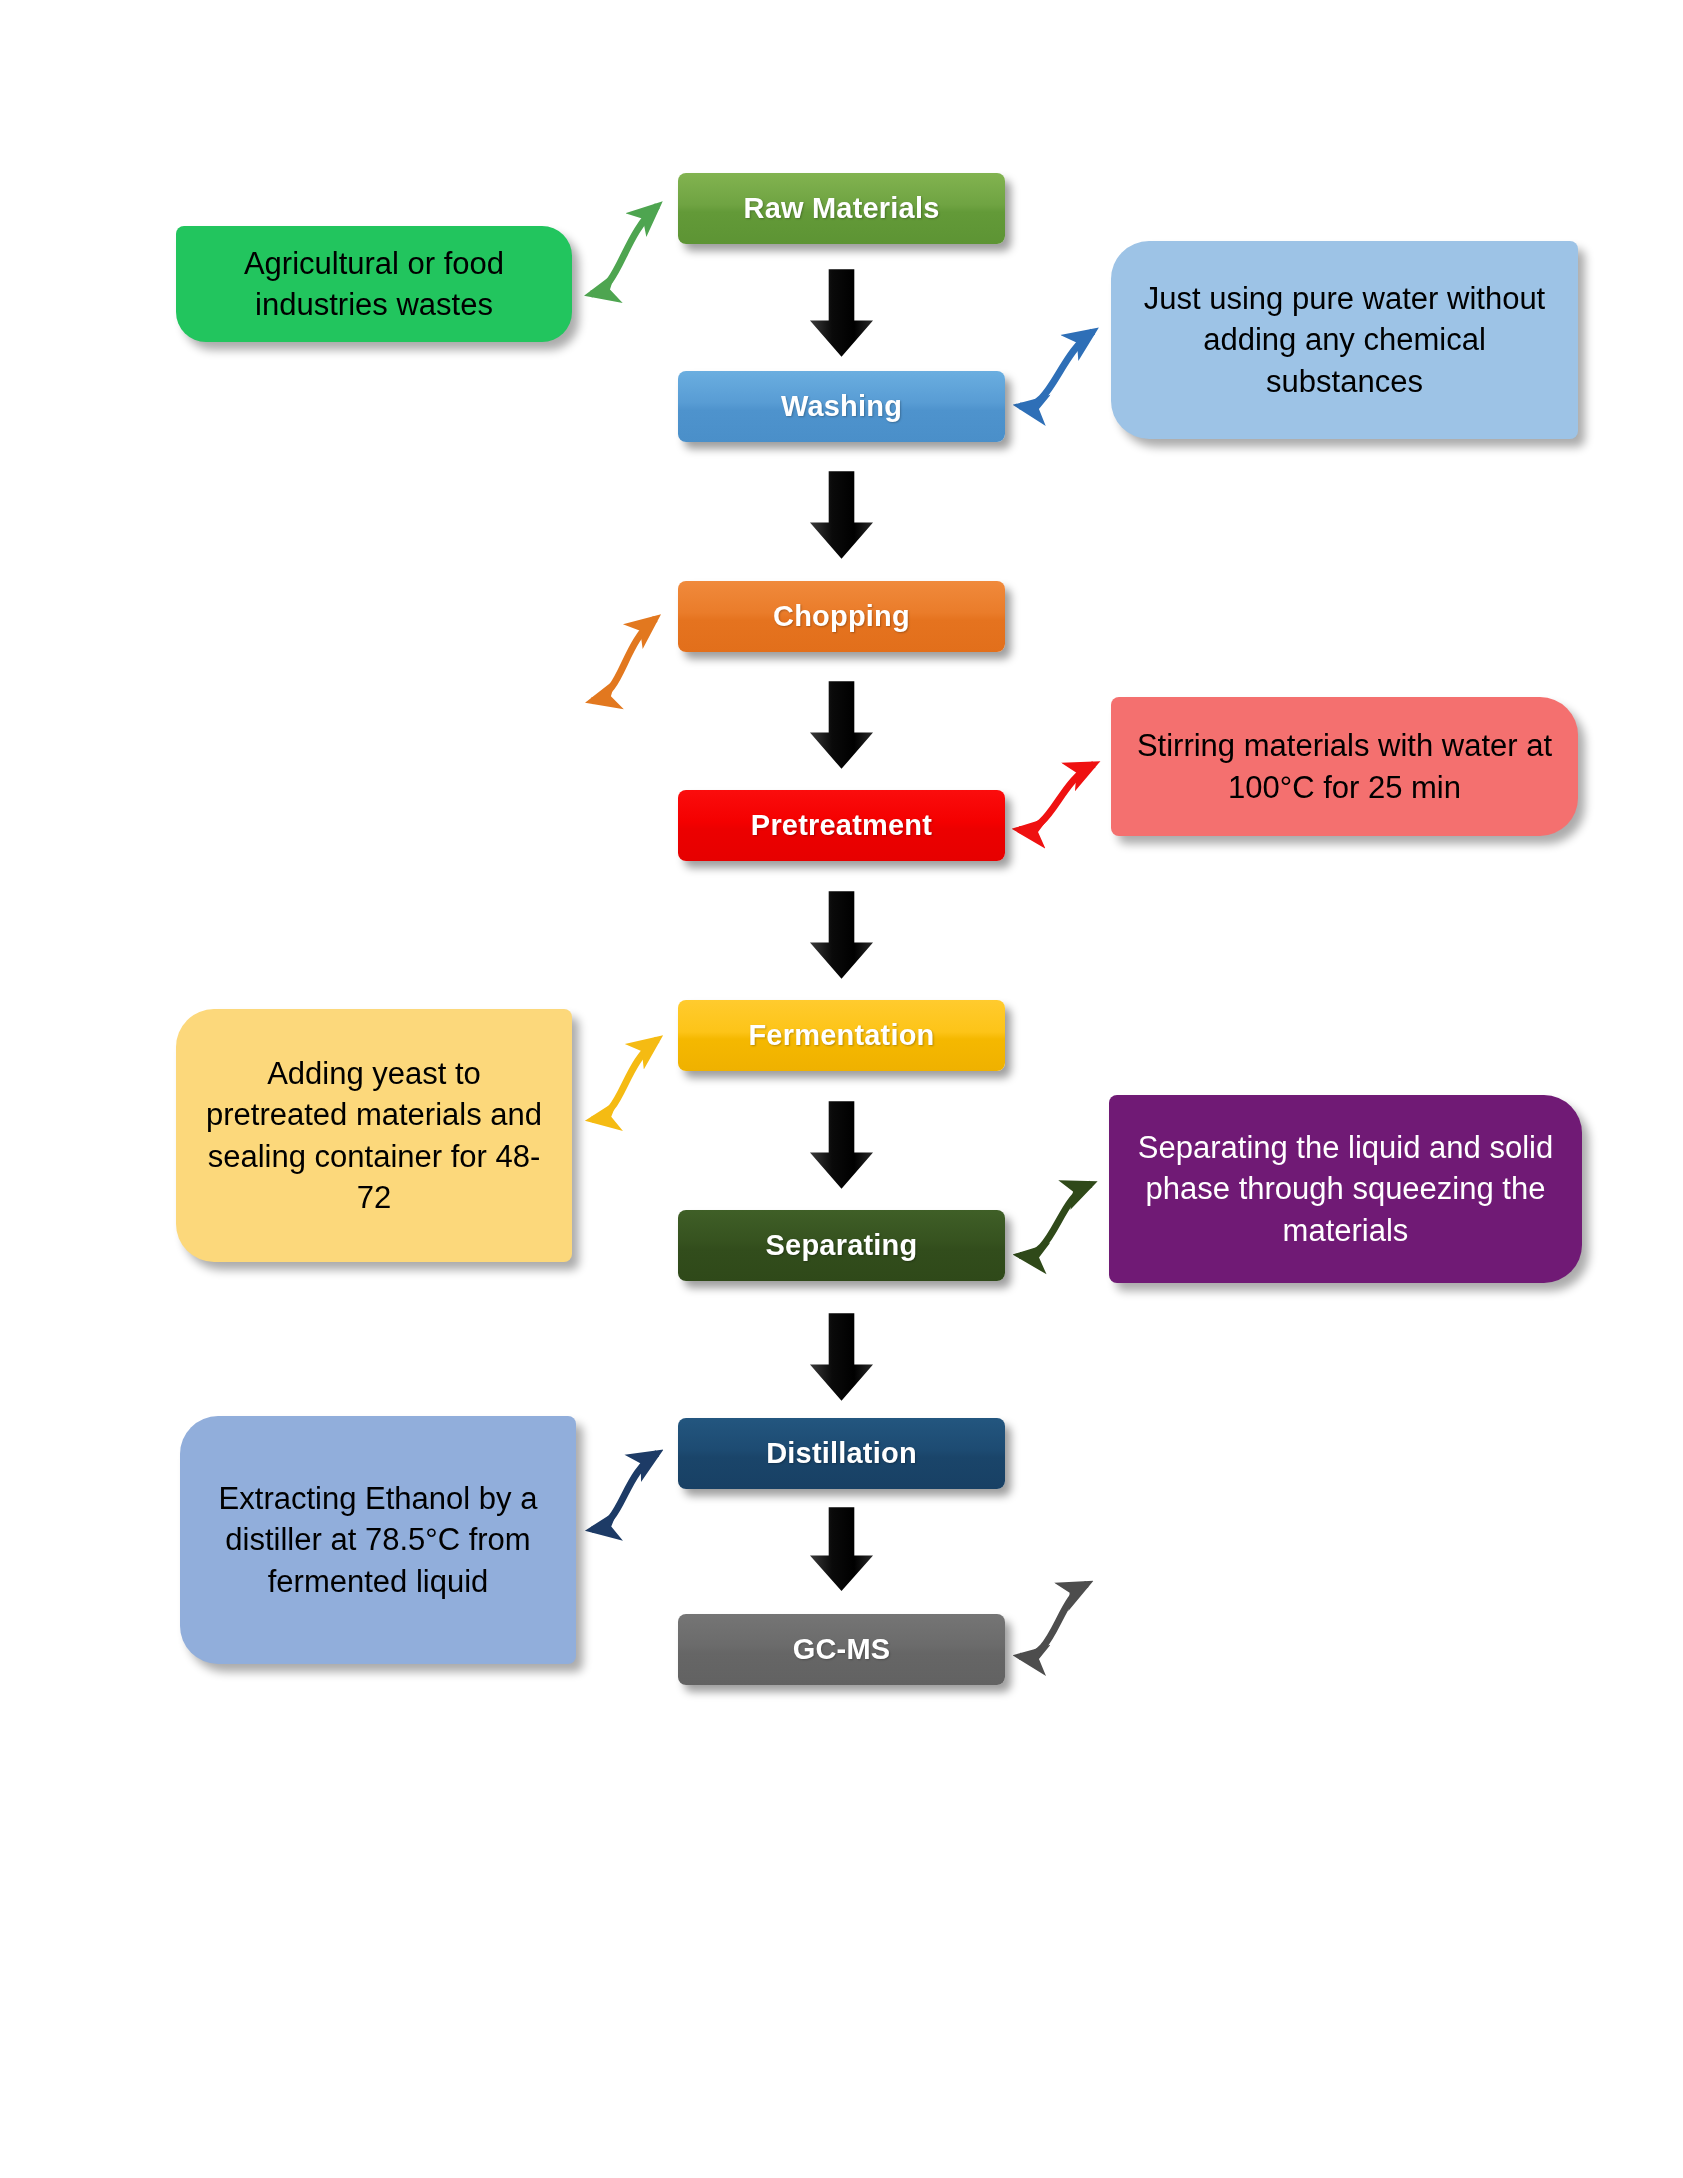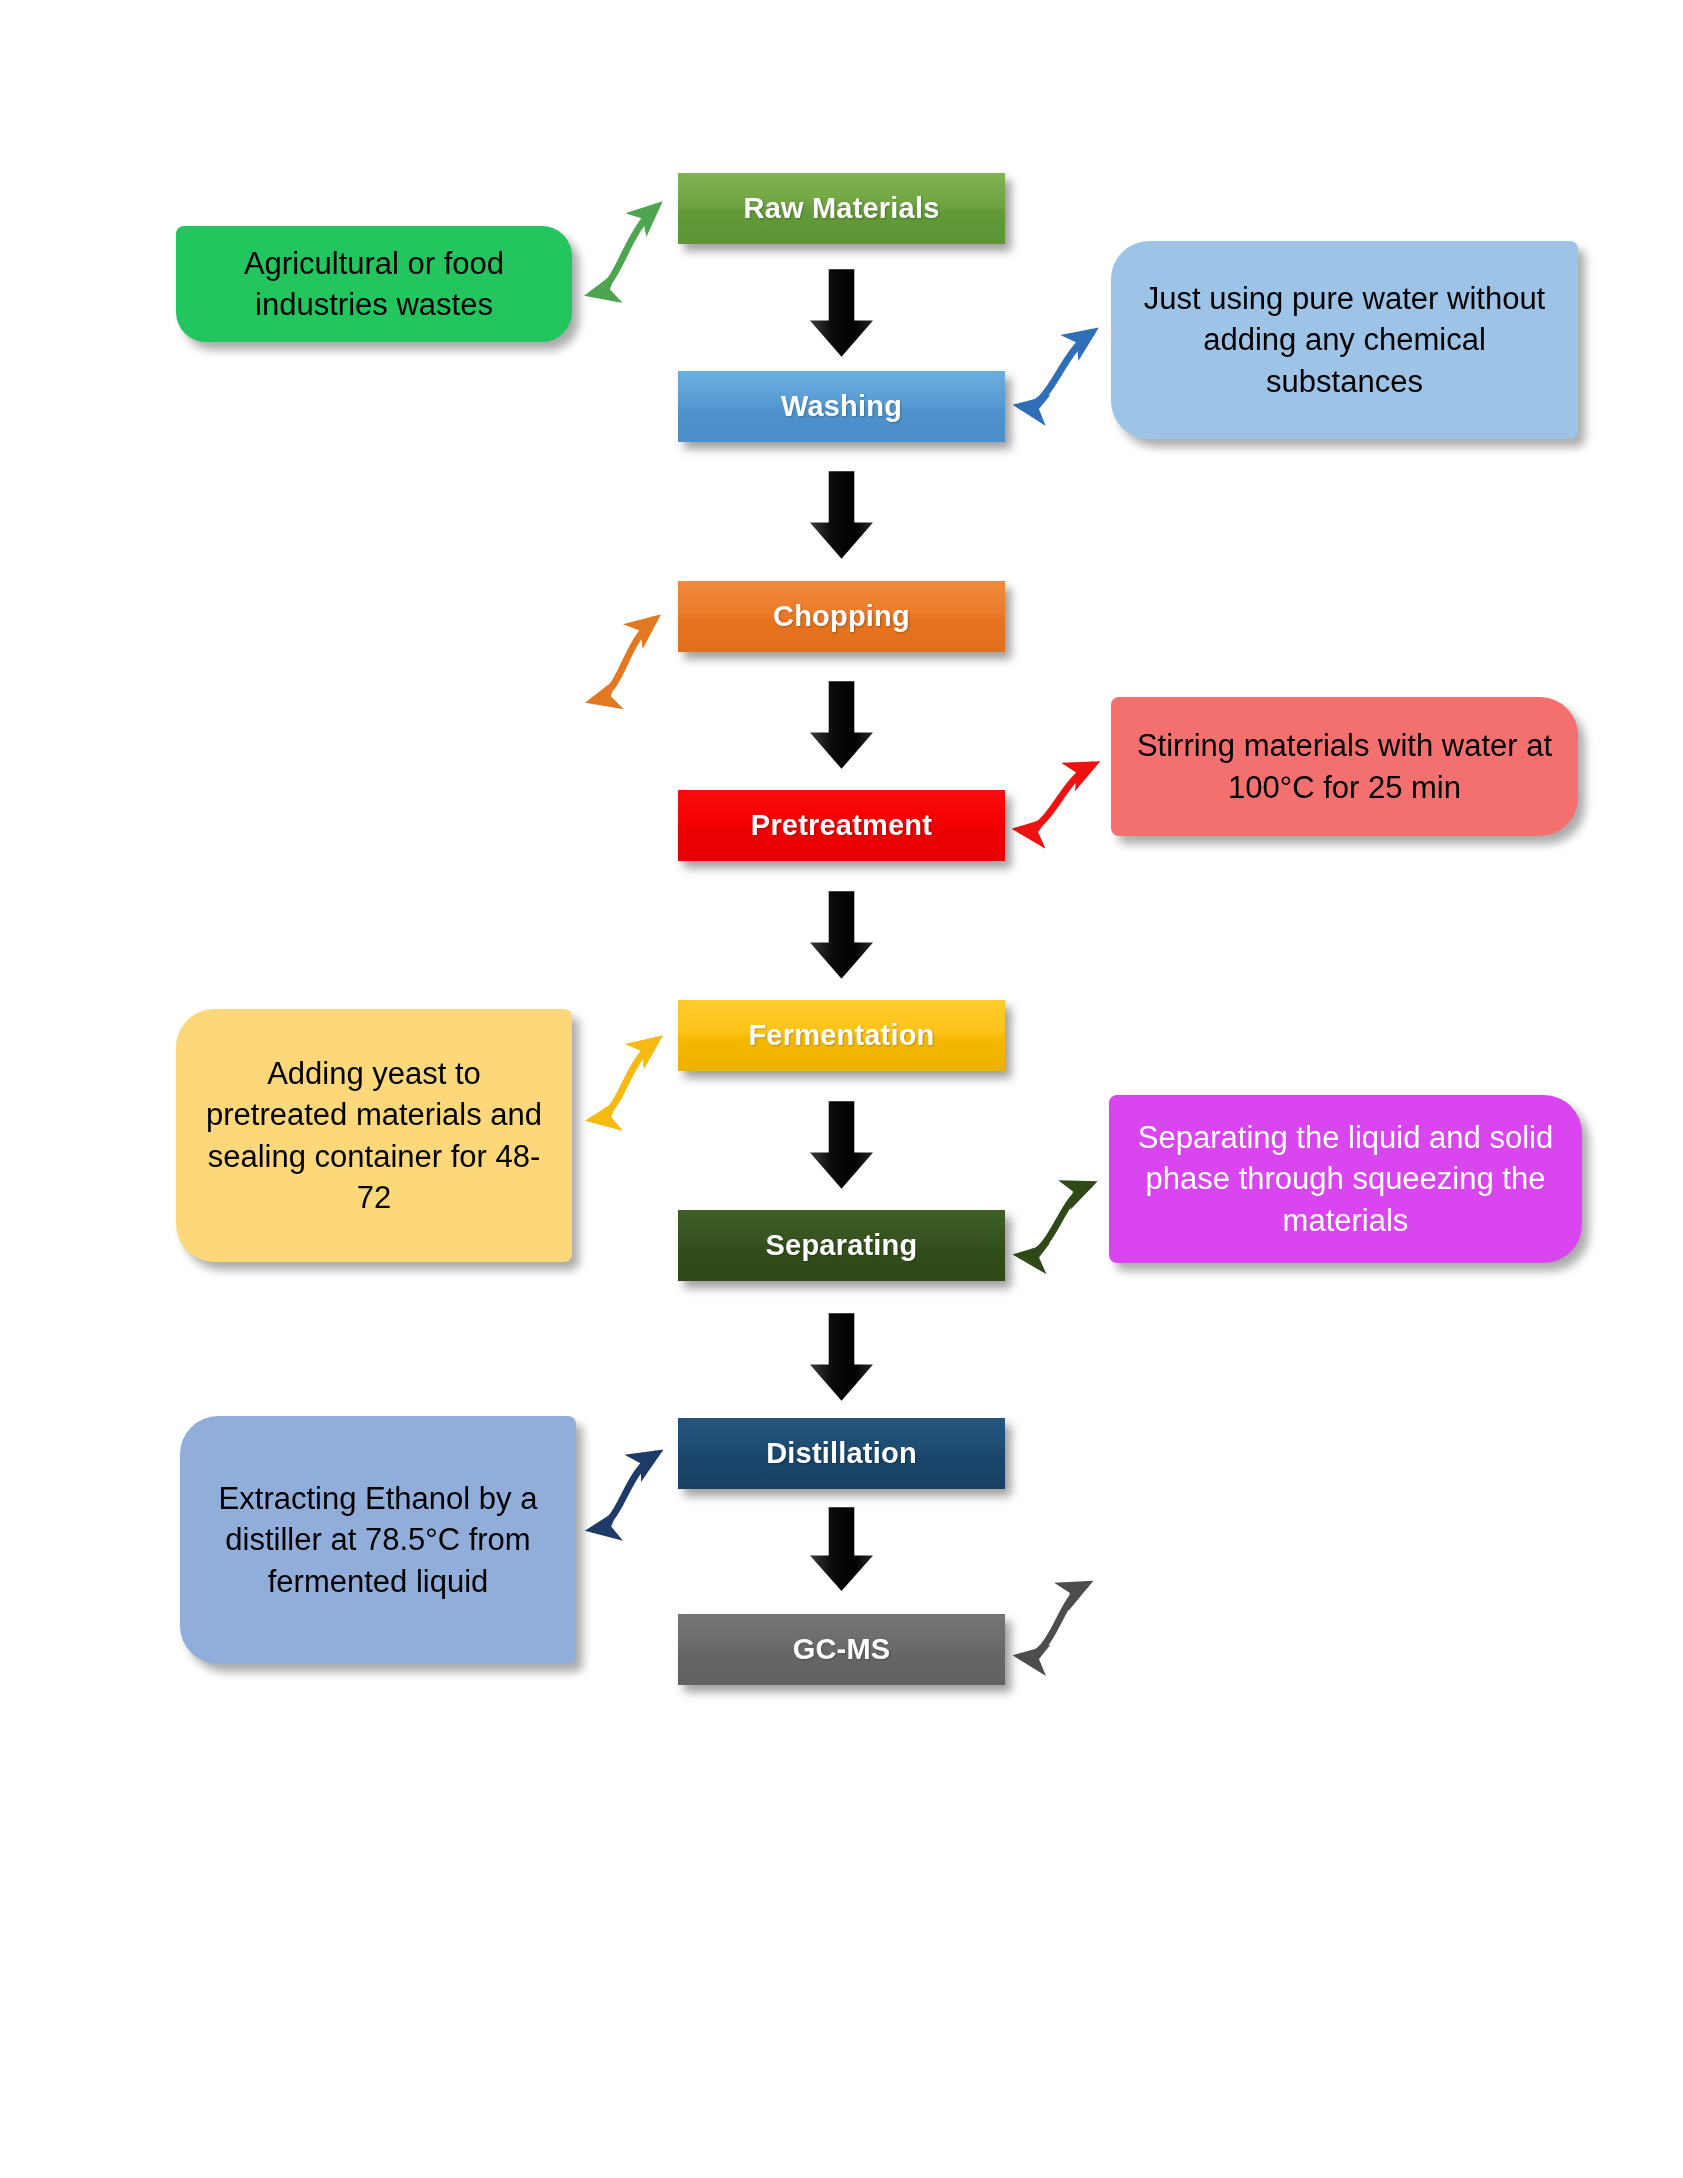--- a/index.html
+++ b/index.html
@@ -21,21 +21,21 @@
     height: 2178px;
     background: #ffffff;
   }
 
   
   .proc {
     position: absolute;
     left: 678px;
     width: 327px;
     height: 71px;
-    border-radius: 0;
+    border-radius: 8px;
     display: flex;
     align-items: center;
     justify-content: center;
     color: #ffffff;
     font-weight: bold;
     font-size: 29px;
     letter-spacing: 0.2px;
     box-shadow: 6px 7px 9px rgba(0,0,0,0.38);
     text-shadow: 1px 1px 2px rgba(0,0,0,0.25);
     box-sizing: border-box;
@@ -62,21 +62,21 @@
     color: #000000;
     box-shadow: 7px 8px 10px rgba(0,0,0,0.33);
     box-sizing: border-box;
     padding: 10px 22px;
   }
   .note-green   { left: 176px;  top: 226px;  width: 396px; height: 116px; background:#22c55e; border-radius: 8px 30px 30px 30px;}
   .note-blue    { left: 1111px; top: 216px;  width: 467px; height: 198px; background:#9dc3e6; border-radius: 38px 8px 8px 38px; margin-top: 25px;}
   .note-orange  { left: 180px;  top: 600px;  width: 396px; height: 236px; background:#f5ab4e; border-radius: 38px 8px 8px 38px;}
   .note-red     { left: 1111px; top: 697px;  width: 467px; height: 139px; background:#f4706f; border-radius: 8px 38px 38px 8px;}
   .note-yellow  { left: 176px;  top: 1009px; width: 396px; height: 253px; background:#fcd87b; border-radius: 38px 8px 8px 38px;}
-  .note-grn2    { left: 1109px; top: 1095px; width: 473px; height: 168px; background:#d946ef; border-radius: 8px 38px 38px 8px; color:#ffffff;}
+  .note-grn2    { left: 1109px; top: 1095px; width: 473px; height: 188px; background:#701a75; border-radius: 8px 38px 38px 8px; color:#ffffff;}
   .note-peri    { left: 180px;  top: 1416px; width: 396px; height: 248px; background:#91aedb; border-radius: 38px 8px 8px 38px;}
   .note-gray    { left: 1103px; top: 1490px; width: 479px; height: 188px; background:#cccccc; border-radius: 38px 8px 8px 38px;}
 
   
   .vbar { position: absolute; left: 808px; width: 67px; }
 
   
   #links { position: absolute; left: 0; top: 0; width: 1683px; height: 2178px; pointer-events: none; }
 </style>
 </head>

